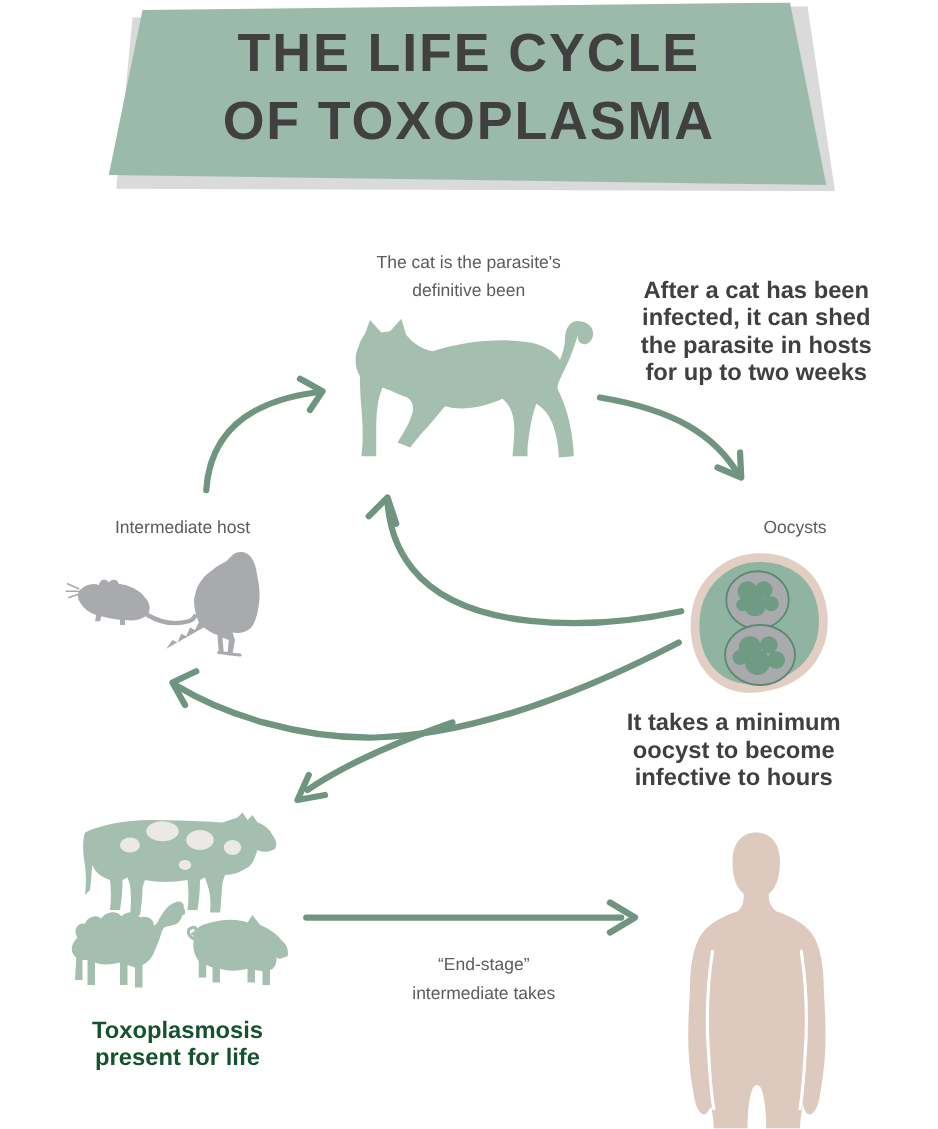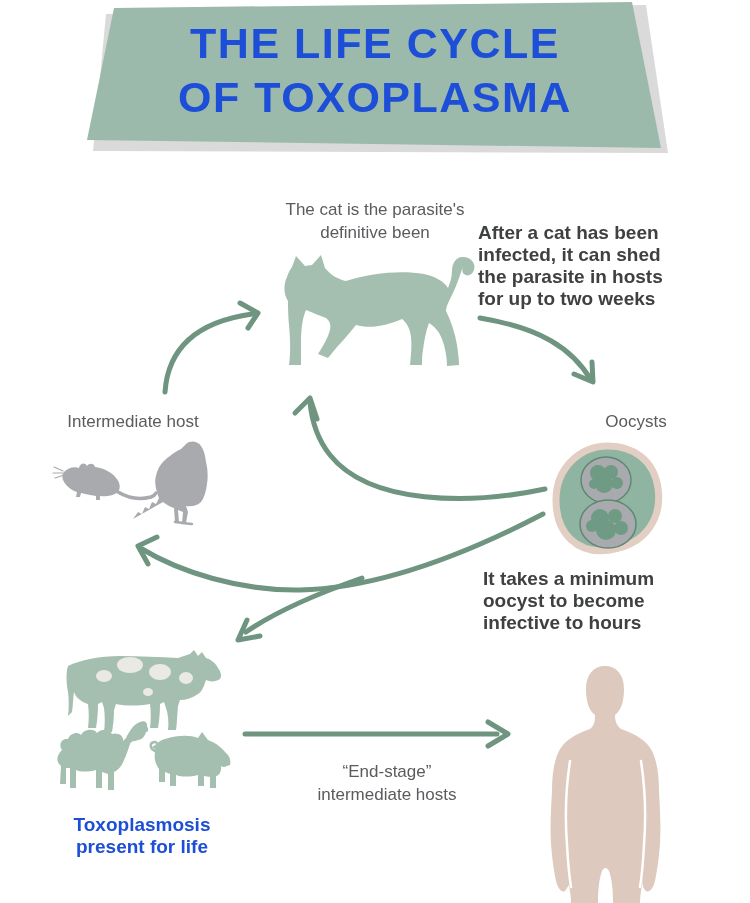--- a/index.html
+++ b/index.html
@@ -7,26 +7,26 @@
   #stage{position:relative;width:750px;height:903px;overflow:hidden;background:#fff;}
 
   
   .banner-shadow{position:absolute;left:0;top:0;width:750px;height:165px;
     background:#d9dad9;
     clip-path:polygon(106px 14px,646px 5px,668px 153px,93px 151px);}
   .banner{position:absolute;left:0;top:0;width:750px;height:160px;
     background:#9cbaac;
     clip-path:polygon(114px 8px,632px 2px,661px 148px,87px 140px);}
   .banner-title{position:absolute;left:0;top:16px;width:750px;text-align:center;
-    color:#1d4ed8;font-weight:bold;font-size:43px;line-height:54px;letter-spacing:1.5px;}
-
-  .lbl{position:absolute;text-align:center;color:#5a5b5e;font-size:17px;line-height:23px;}
-  .bold-callout{position:absolute;color:#3f4042;font-weight:bold;
+    color:#404040;font-weight:bold;font-size:43px;line-height:54px;letter-spacing:1.5px;}
+
+  .lbl{position:absolute;text-align:center;color:#5a5b5e;font-size:14px;line-height:23px;}
+  .bold-callout{position:absolute;text-align:center;color:#3f4042;font-weight:bold;
     font-size:19px;line-height:22px;}
-  .bold-lbl{position:absolute;text-align:center;color:#1d4ed8;font-weight:bold;
+  .bold-lbl{position:absolute;text-align:center;color:#14532d;font-weight:bold;
     font-size:19px;line-height:22px;}
 
   .shape{position:absolute;}
   svg{display:block;}
   .green-fill{fill:#a4bfb0;}
   .gray-fill{fill:#a8aaad;}
 
   #arrow-layer{position:absolute;left:0;top:0;width:750px;height:903px;pointer-events:none;}
   .arrow{fill:none;stroke:#6f9580;stroke-width:5;stroke-linecap:round;stroke-linejoin:round;}
 </style>
@@ -47,33 +47,33 @@
     <div>definitive been</div>
   </div>
 
   <div class="bold-callout" style="left:478px;top:222px;width:254px;">
     <div>After a cat has been</div>
     <div>infected, it can shed</div>
     <div>the parasite in hosts</div>
     <div>for up to two weeks</div>
   </div>
 
-  <div class="lbl" style="left:45px;top:410px;width:176px;">Intermediate host</div>
+  <div class="lbl" style="left:58px;top:410px;width:176px;">Intermediate host</div>
 
   <div class="lbl" style="left:561px;top:410px;width:150px;">Oocysts</div>
 
-  <div class="bold-callout" style="left:483px;top:568px;width:244px;">
+  <div class="bold-callout" style="left:465px;top:568px;width:244px;">
     <div>It takes a minimum</div>
     <div>oocyst to become</div>
     <div>infective to hours</div>
   </div>
 
   <div class="lbl" style="left:282px;top:760px;width:210px;">
     <div>“End-stage”</div>
-    <div>intermediate hosts</div>
+    <div>intermediate takes</div>
   </div>
 
   <div class="bold-lbl" style="left:38px;top:814px;width:208px;">
     <div>Toxoplasmosis</div>
     <div>present for life</div>
   </div>
 
   <div class="shape" style="left:276px;top:253px;">
     <svg width="224" height="120" viewBox="0 0 224 120">
       <path class="green-fill" d="M12,48 C8,42 7,32 11,24 C12,20 14,17 16,14 L20,3 L29,13 L36,12 L45,2 L49,15

